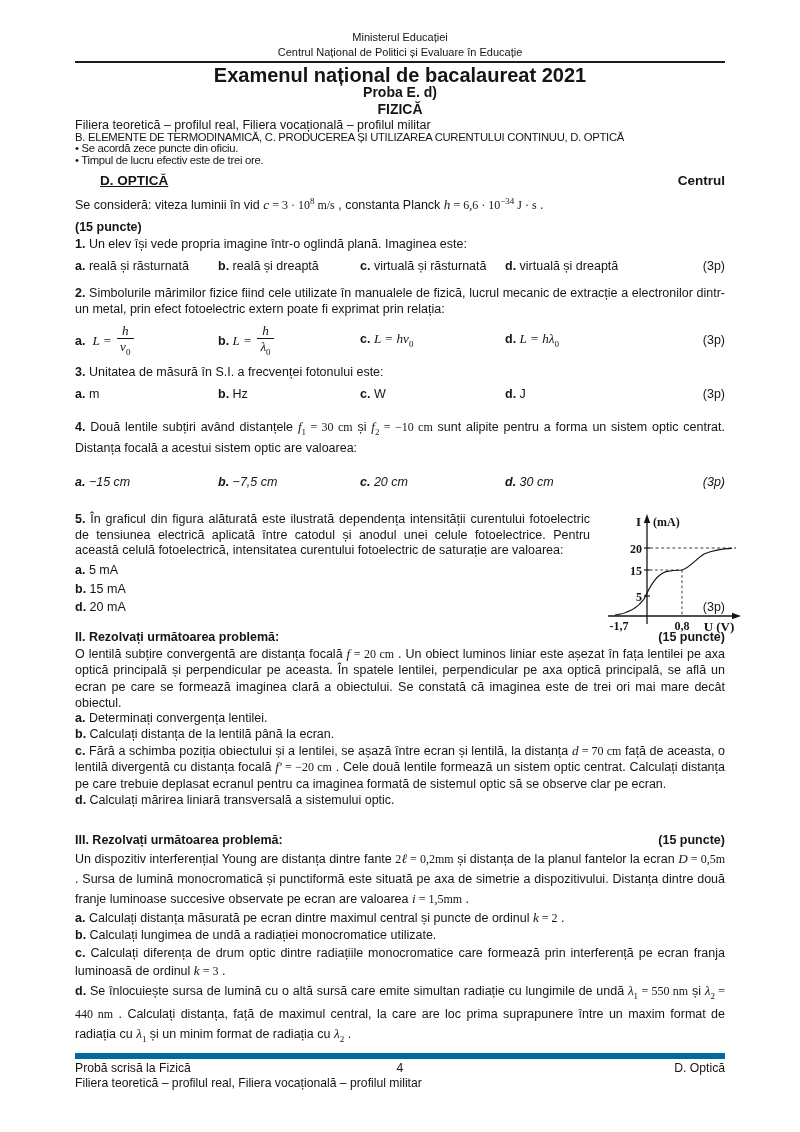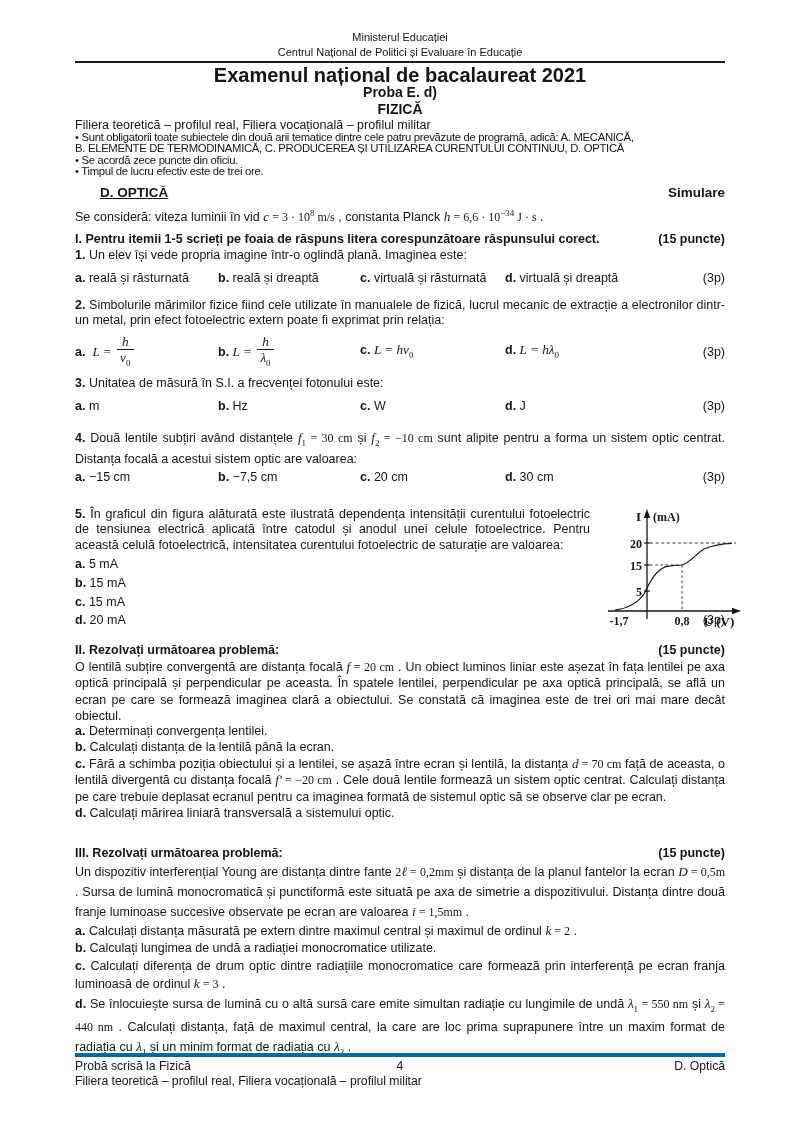--- a/index.html
+++ b/index.html
@@ -49,54 +49,52 @@
   .q5fig{position:absolute;top:0;right:-22px;width:142px;height:128px;}
   .q5fig text{font-family:"Liberation Serif",serif;font-weight:bold;fill:#151515;}
   
   .part{margin-top:24px;}
   .ppara{margin:0;text-align:justify;}
   .p2para{line-height:16.2px;}
   .p3para{line-height:19.2px;}
   .item{margin:0;text-align:justify;line-height:15.8px;}
   .p3 .item{line-height:17.5px;}
   
-  .footer{position:absolute;left:75px;top:1053px;width:650px;border-top:4px solid #0369a1;
+  .footer{position:absolute;left:75px;top:1053px;width:650px;border-top:6px solid #0369a1;
           padding-top:2px;font-size:12.2px;line-height:14.5px;}
   .frow{display:flex;}
   .frow .fl{flex:1;}
   .frow .fc{flex:1;text-align:center;}
   .frow .fr{flex:1;text-align:right;}
 </style>
 </head>
 <body>
 
 <div class="page">
   <div class="content" style="padding-top:30px;">
 
     <div class="hdr-line">Ministerul Educației</div>
     <div class="hdr-line">Centrul Național de Politici și Evaluare în Educație</div>
     <div class="rule"></div>
     <div class="t1">Examenul național de bacalaureat 2021</div>
     <div class="t2">Proba E. d)</div>
     <div class="t2">FIZICĂ</div>
     <div class="filiera">Filiera teoretică – profilul real, Filiera vocațională – profilul militar</div>
-    <div class="bullet">• Sunt obligatorii toate subiectele din două arii tematice dintre cele patru prevăzute de programă, adică: A. MECANICĂ,</div>
     <div class="bullet">B. ELEMENTE DE TERMODINAMICĂ, C. PRODUCEREA ȘI UTILIZAREA CURENTULUI CONTINUU, D. OPTICĂ</div>
     <div class="bullet">• Se acordă zece puncte din oficiu.</div>
     <div class="bullet">• Timpul de lucru efectiv este de trei ore.</div>
 
     <div class="secrow">
       <span class="sec-title">D. OPTICĂ</span>
-      <span>Simulare</span>
+      <span>Centrul</span>
     </div>
 
     <p class="consider"><span class="seg-t">Se consideră: viteza luminii în vid </span><span class="seg-m">c</span><span class="seg-n"> = 3 · 10</span><sup class="seg-sup">8</sup><span class="seg-n"> m/s</span><span class="seg-t"> , constanta Planck </span><span class="seg-m">h</span><span class="seg-n"> = 6,6 · 10</span><sup class="seg-sup">−34</sup><span class="seg-n"> J · s</span><span class="seg-t"> .</span></p>
 
     <div class="phdr">
-      <span>I. Pentru itemii 1-5 scrieți pe foaia de răspuns litera corespunzătoare răspunsului corect.</span>
       <span>(15 puncte)</span>
     </div>
 
     <div class="q" style="margin-bottom:12px;">
       <p class="qpara"><span class="qnum">1.</span> <span>Un elev își vede propria imagine într-o oglindă plană. Imaginea este:</span></p>
       <div class="opts">
         <span><span class="optlabel">a.</span> <span>reală și răsturnată</span></span>
         <span><span class="optlabel">b.</span> <span>reală și dreaptă</span></span>
         <span><span class="optlabel">c.</span> <span>virtuală și răsturnată</span></span>
         <span><span class="optlabel">d.</span> <span>virtuală și dreaptă</span></span>
@@ -121,34 +119,33 @@
         <span><span class="optlabel">a.</span> <span>m</span></span>
         <span><span class="optlabel">b.</span> <span>Hz</span></span>
         <span><span class="optlabel">c.</span> <span>W</span></span>
         <span><span class="optlabel">d.</span> <span>J</span></span>
         <span class="pts">(3p)</span>
       </div>
     </div>
 
     <div class="q" style="margin-top:16px;">
       <p class="qpara" style="line-height:16.5px;"><span class="qnum">4.</span> <span><span class="seg-t">Două lentile subțiri având distanțele </span><span class="seg-m">f</span><sub class="seg-sub">1</sub><span class="seg-n"> = 30 cm</span><span class="seg-t"> și </span><span class="seg-m">f</span><sub class="seg-sub">2</sub><span class="seg-n"> = −10 cm</span><span class="seg-t"> sunt alipite pentru a forma un sistem optic centrat. Distanța focală a acestui sistem optic are valoarea:</span></span></p>
-      <div class="opts" style="margin-top:2px;">
+      <div class="opts" style="margin-top:19px;font-style:italic;">
         <span><span class="optlabel">a.</span> <span>−15 cm</span></span>
         <span><span class="optlabel">b.</span> <span>−7,5 cm</span></span>
         <span><span class="optlabel">c.</span> <span>20 cm</span></span>
         <span><span class="optlabel">d.</span> <span>30 cm</span></span>
         <span class="pts">(3p)</span>
       </div>
     </div>
 
     <div class="q q5wrap" style="margin-top:22px;">
       <p class="qpara"><span class="qnum">5.</span> <span>În graficul din figura alăturată este ilustrată dependența intensității curentului fotoelectric de tensiunea electrică aplicată între catodul și anodul unei celule fotoelectrice. Pentru această celulă fotoelectrică, intensitatea curentului fotoelectric de saturație are valoarea:</span></p>
       <div class="q5opt" style="margin-top:2px;"><span class="optlabel">a.</span> <span>5 mA</span></div>
       <div class="q5opt"><span class="optlabel">b.</span> <span>15 mA</span></div>
-      <div class="q5opt"><span class="optlabel">c.</span> <span>15 mA</span></div>
       <div class="q5opt"><span class="optlabel">d.</span> <span>20 mA</span><span class="pts">(3p)</span></div>
 
       <svg class="q5fig" viewBox="0 0 142 128">
 
         <line x1="42" y1="112" x2="42" y2="8" stroke="#151515" stroke-width="1.3"></line>
         <polygon points="42,2 38.8,11 45.2,11" fill="#151515"></polygon>
         <line x1="3" y1="104" x2="130" y2="104" stroke="#151515" stroke-width="1.3"></line>
         <polygon points="136,104 127,100.8 127,107.2" fill="#151515"></polygon>
 
         <line x1="45" y1="36" x2="131" y2="36" stroke="#3a3a3a" stroke-width="1" stroke-dasharray="3,2.6"></line>
@@ -183,21 +180,21 @@
       <p class="item" style="line-height:16.8px;"><span class="optlabel">c.</span> <span><span class="seg-t">Fără a schimba poziția obiectului și a lentilei, se așază între ecran și lentilă, la distanța </span><span class="seg-m">d</span><span class="seg-n"> = 70 cm</span><span class="seg-t"> față de aceasta, o lentilă divergentă cu distanța focală </span><span class="seg-m">f′</span><span class="seg-n"> = −20 cm</span><span class="seg-t"> . Cele două lentile formează un sistem optic centrat. Calculați distanța pe care trebuie deplasat ecranul pentru ca imaginea formată de sistemul optic să se observe clar pe ecran.</span></span></p>
       <p class="item"><span class="optlabel">d.</span> <span><span class="seg-t">Calculați mărirea liniară transversală a sistemului optic.</span></span></p>
     </div>
 
     <div class="part p3" style="margin-top:24px;">
       <div class="phdr">
         <span>III. Rezolvați următoarea problemă:</span>
         <span>(15 puncte)</span>
       </div>
       <p class="ppara p3para"><span class="seg-t">Un dispozitiv interferențial Young are distanța dintre fante </span><span class="seg-n">2</span><span class="seg-m">ℓ</span><span class="seg-n"> = 0,2mm</span><span class="seg-t"> și distanța de la planul fantelor la ecran </span><span class="seg-m">D</span><span class="seg-n"> = 0,5m</span><span class="seg-t"> . Sursa de lumină monocromatică și punctiformă este situată pe axa de simetrie a dispozitivului. Distanța dintre două franje luminoase succesive observate pe ecran are valoarea </span><span class="seg-m">i</span><span class="seg-n"> = 1,5mm</span><span class="seg-t"> .</span></p>
-      <p class="item"><span class="optlabel">a.</span> <span><span class="seg-t">Calculați distanța măsurată pe extern dintre maximul central și maximul de ordinul </span><span class="seg-m">k</span><span class="seg-n"> = 2</span><span class="seg-t"> .</span></span></p>
+      <p class="item"><span class="optlabel">a.</span> <span><span class="seg-t">Calculați distanța măsurată pe ecran dintre maximul central și puncte de ordinul </span><span class="seg-m">k</span><span class="seg-n"> = 2</span><span class="seg-t"> .</span></span></p>
       <p class="item"><span class="optlabel">b.</span> <span><span class="seg-t">Calculați lungimea de undă a radiației monocromatice utilizate.</span></span></p>
       <p class="item"><span class="optlabel">c.</span> <span><span class="seg-t">Calculați diferența de drum optic dintre radiațiile monocromatice care formează prin interferență pe ecran franja luminoasă de ordinul </span><span class="seg-m">k</span><span class="seg-n"> = 3</span><span class="seg-t"> .</span></span></p>
       <p class="item" style="line-height:19px;"><span class="optlabel">d.</span> <span><span class="seg-t">Se înlocuiește sursa de lumină cu o altă sursă care emite simultan radiație cu lungimile de undă </span><span class="seg-m">λ</span><sub class="seg-sub">1</sub><span class="seg-n"> = 550 nm</span><span class="seg-t"> și </span><span class="seg-m">λ</span><sub class="seg-sub">2</sub><span class="seg-n"> = 440 nm</span><span class="seg-t"> . Calculați distanța, față de maximul central, la care are loc prima suprapunere între un maxim format de radiația cu </span><span class="seg-m">λ</span><sub class="seg-sub">1</sub><span class="seg-t"> și un minim format de radiația cu </span><span class="seg-m">λ</span><sub class="seg-sub">2</sub><span class="seg-t"> .</span></span></p>
     </div>
 
   </div>
 
   <div class="footer">
     <div class="frow">
       <span class="fl">Probă scrisă la Fizică</span>

